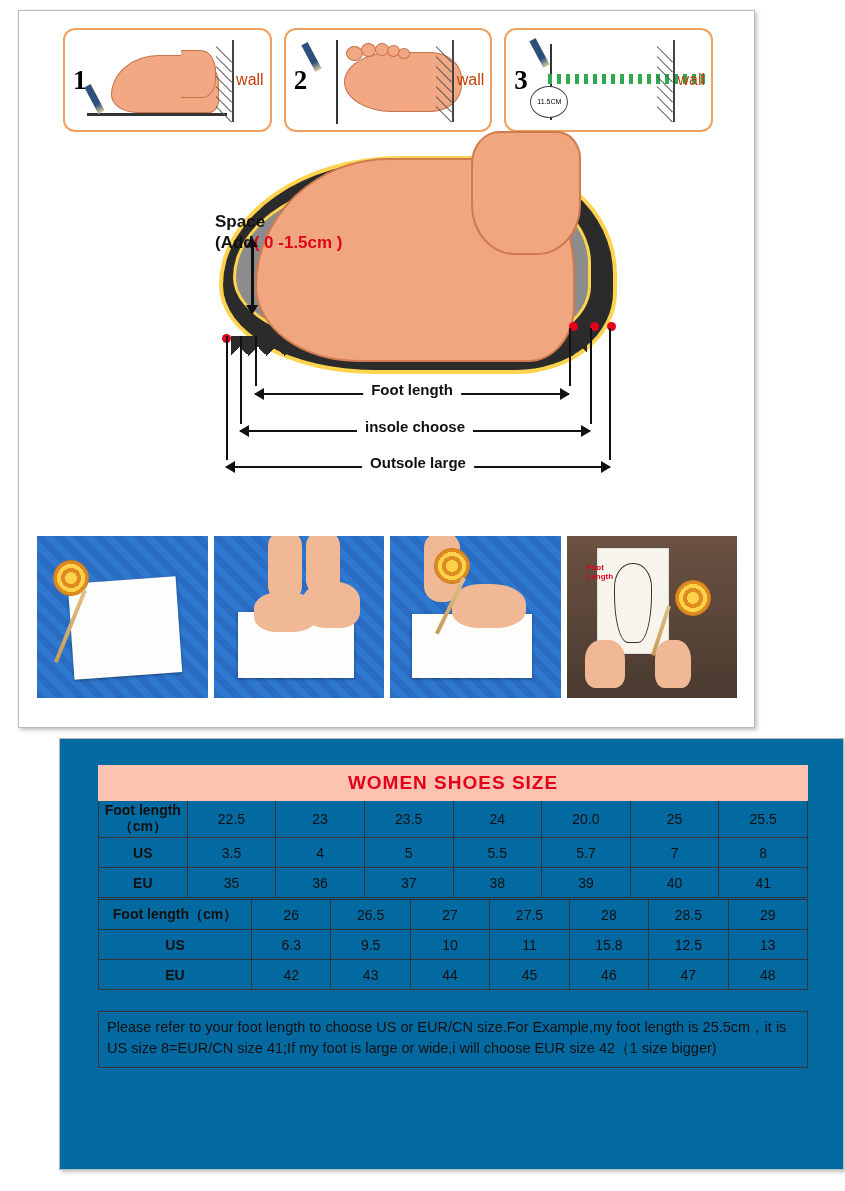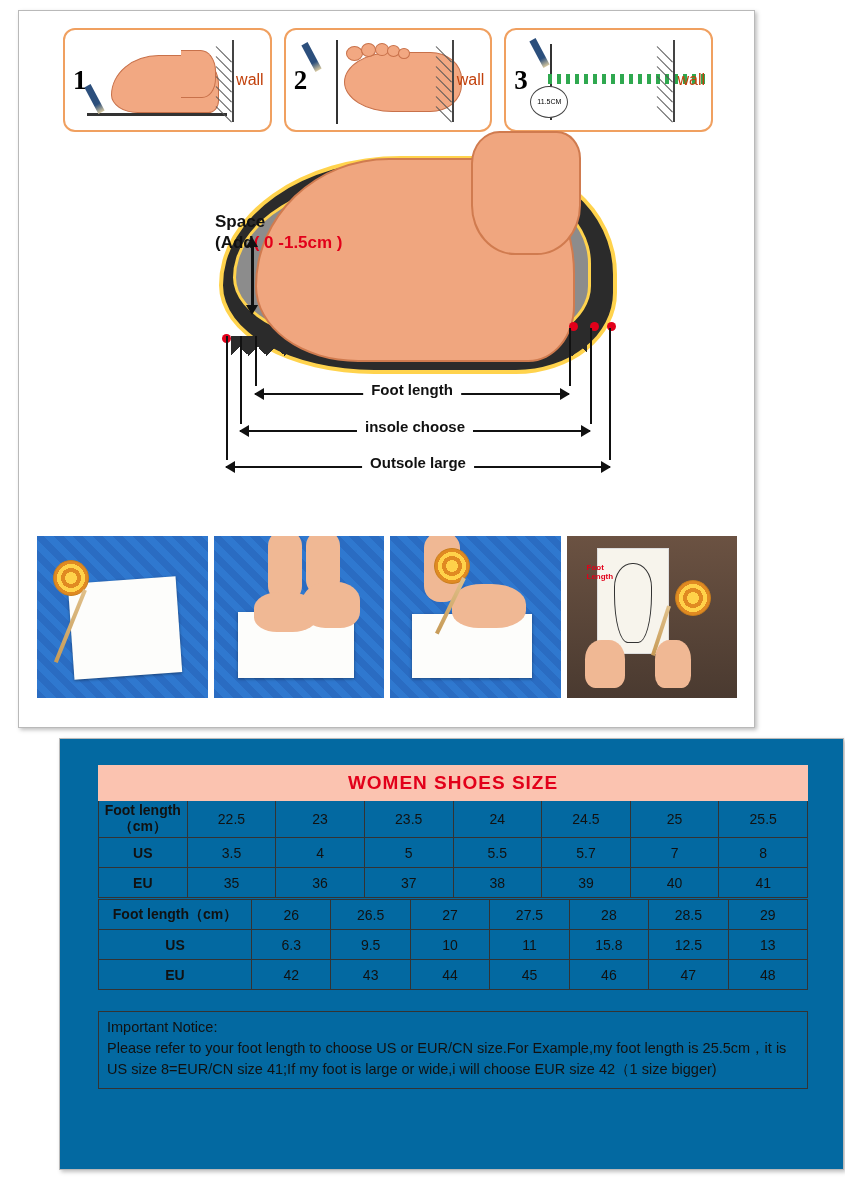--- a/index.html
+++ b/index.html
@@ -633,21 +633,21 @@
     <tbody>
         <tr>
       <td class="title-cell" colspan="8">WOMEN SHOES  SIZE</td>
     </tr>
     <tr>
       <td class="rowhead">Foot length（cm）</td>
       <td>22.5</td>
       <td>23</td>
       <td>23.5</td>
       <td>24</td>
-      <td>24.5</td>
+      <td>20.0</td>
       <td>25</td>
       <td>25.5</td>
     </tr>
     <tr>
       <td class="rowhead">US</td>
       <td>3.5</td>
       <td>4</td>
       <td>5</td>
       <td>5.5</td>
       <td>5.7</td>
@@ -696,16 +696,15 @@
       <td>44</td>
       <td>45</td>
       <td>46</td>
       <td>47</td>
       <td>48</td>
     </tr>
   </tbody>
     </table>
 
   <div id="notice-box">
-    <div>Important Notice:</div>
     <div>Please refer to your foot length to choose US or EUR/CN size.For Example,my foot length is 25.5cm，it is US size 8=EUR/CN size 41;If my foot is large or wide,i will choose EUR size 42（1 size bigger)</div>
   </div>
 </div>
 
 </body></html>

